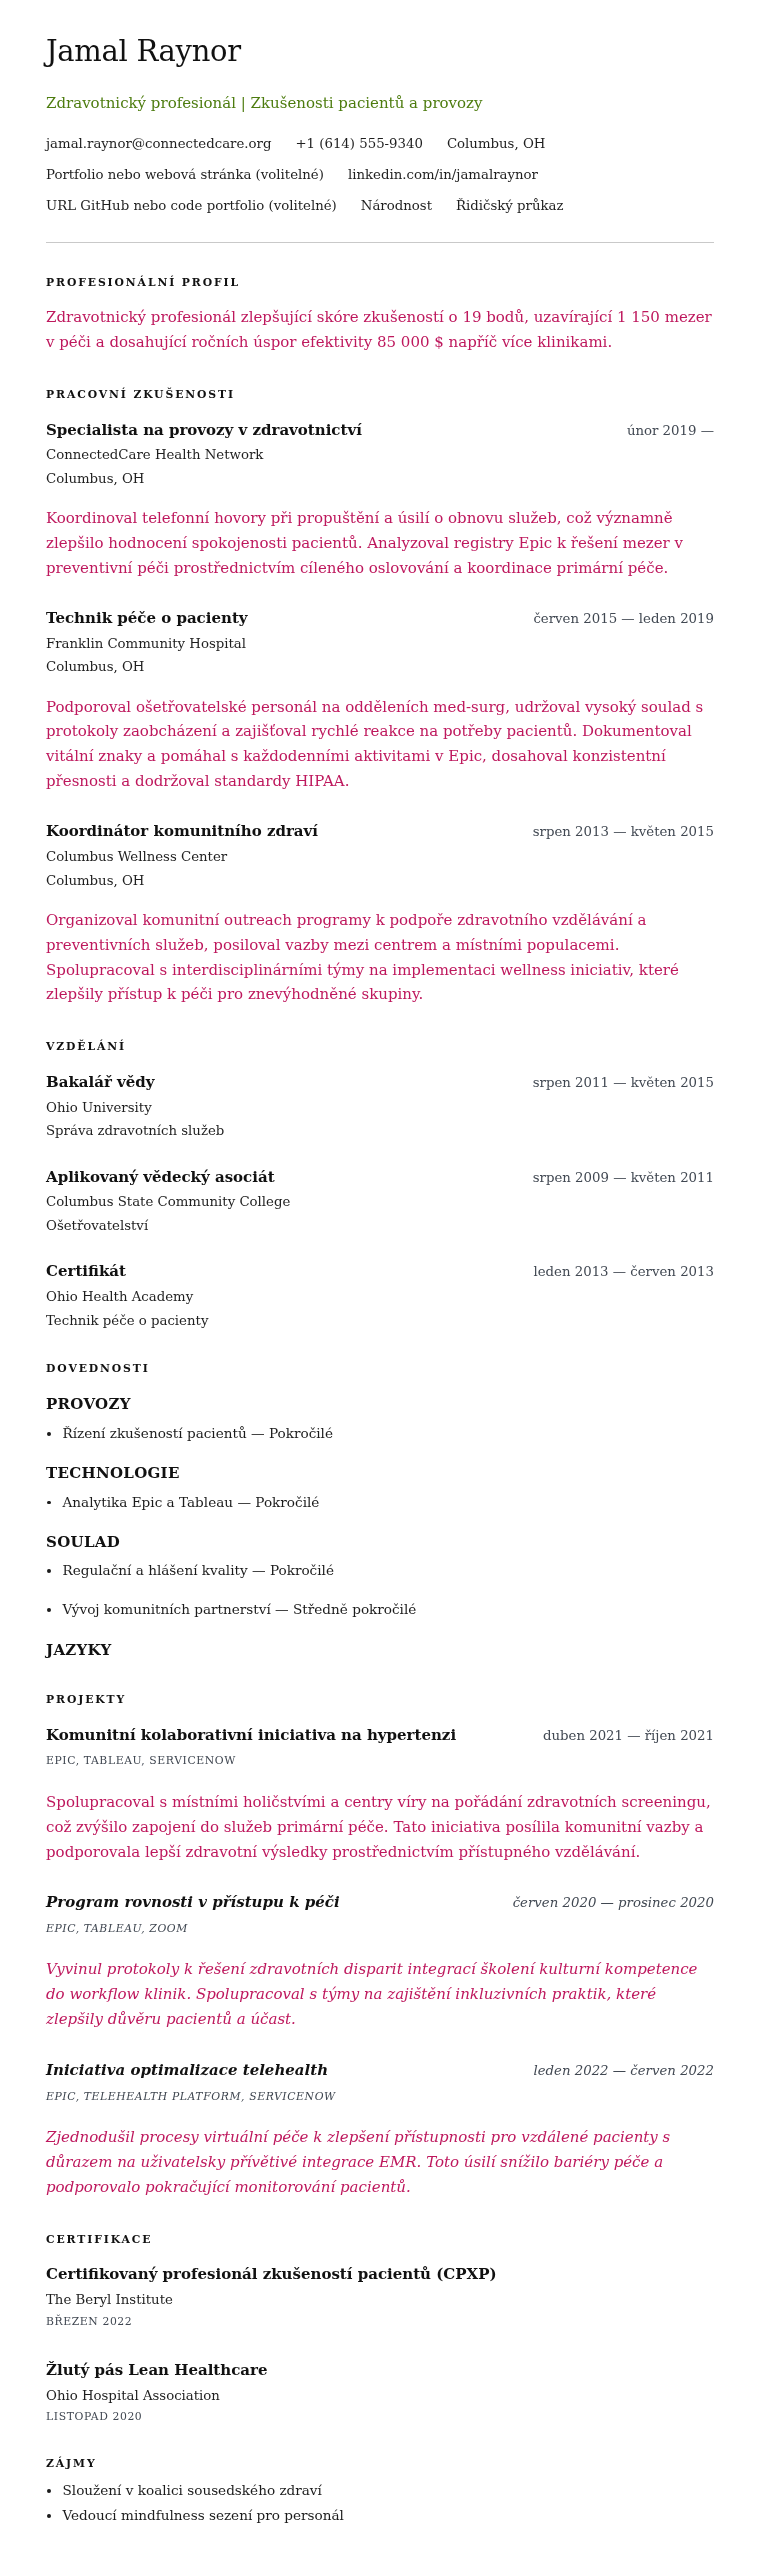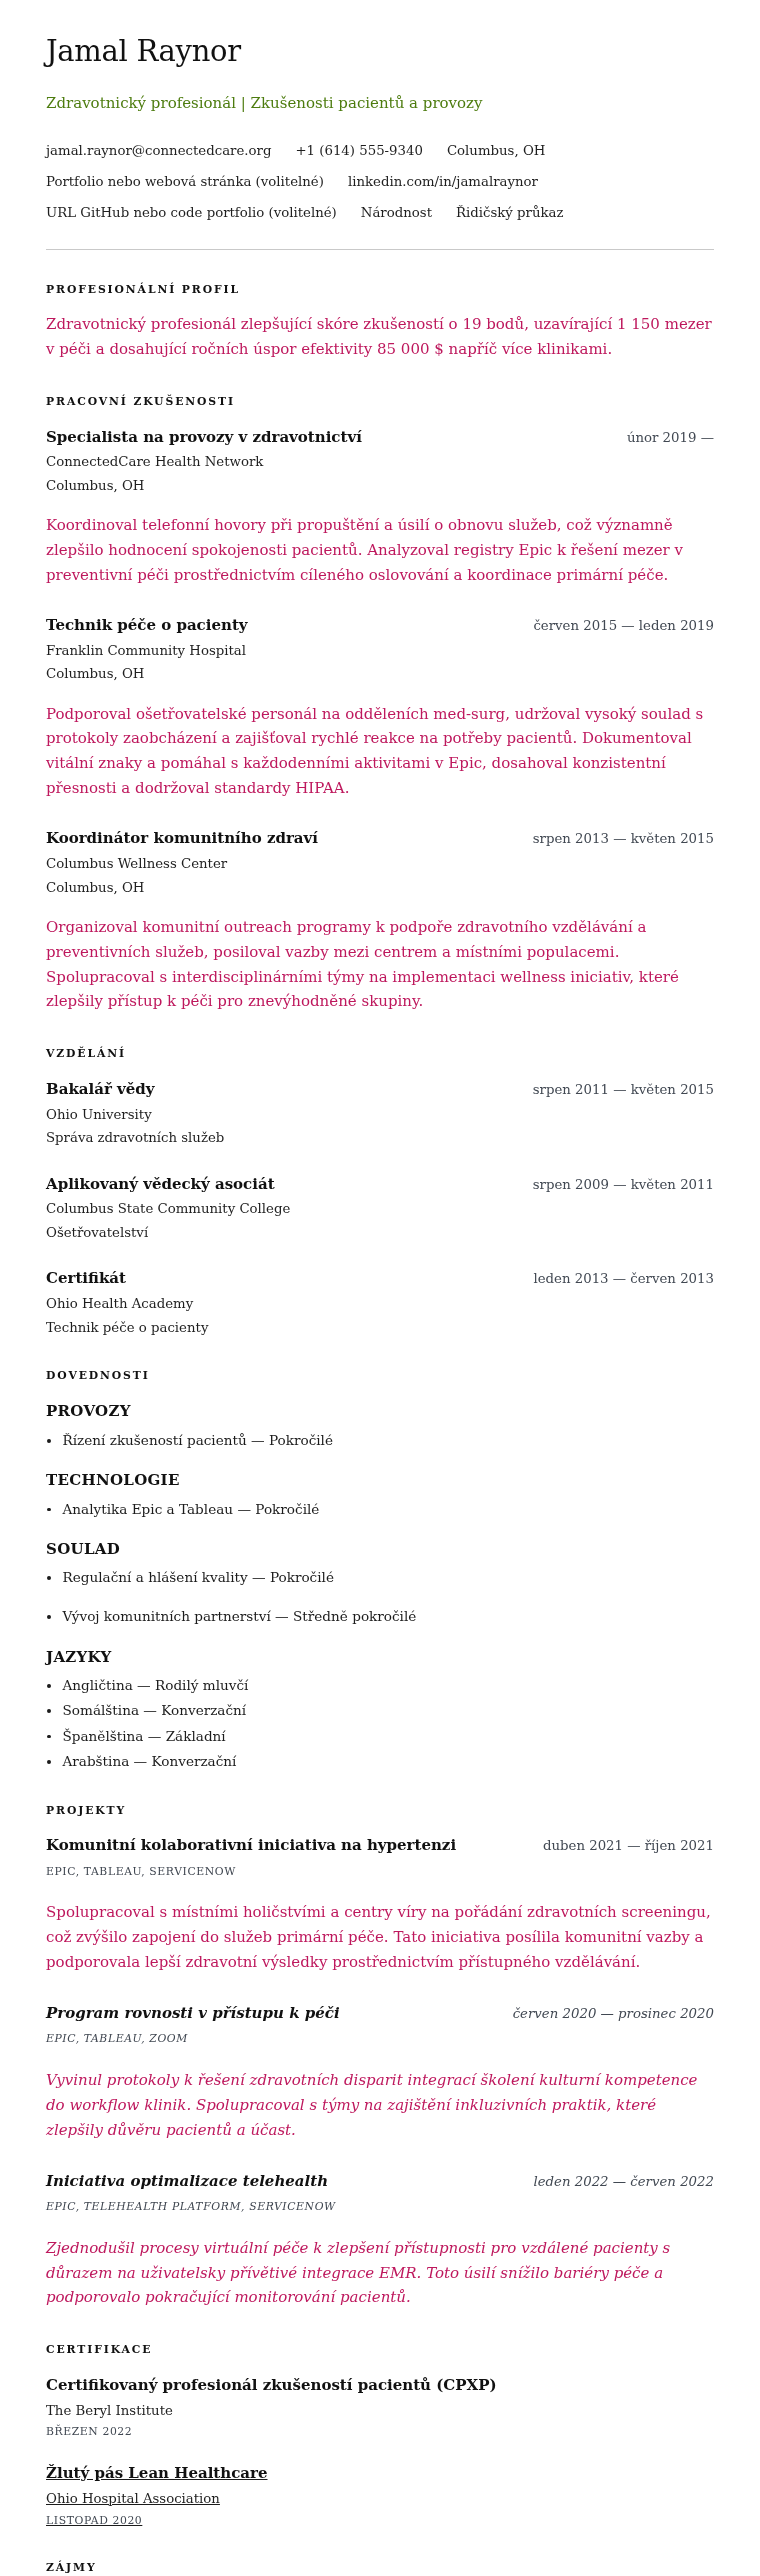--- a/index.html
+++ b/index.html
@@ -25,21 +25,21 @@
   }
   .contact-row {
     display: flex;
     gap: 24px;
     font-size: 13.3px;
     line-height: 1.3;
     margin-top: 14px;
     color: #1f1f1f;
     flex-wrap: nowrap;
   }
-  .contact-row.first { margin-top: 28px; }
+  .contact-row.first { margin-top: 21px; }
   .divider {
     border: none;
     border-top: 1.3px solid #c9c9c9;
     margin-top: 27px;
   }
   .section { margin-top: 33px; }
   .section-title {
     font-size: 10.8px;
     font-weight: bold;
     letter-spacing: 1.9px;
@@ -246,26 +246,20 @@
       </ul>
     </div>
     <div class="group">
       <ul class="bullets">
         <li>Vývoj komunitních partnerství — Středně pokročilé</li>
       </ul>
     </div>
 
     <div class="group">
       <h3 class="group-title">JAZYKY</h3>
-      <ul class="bullets">
-        <li>Angličtina — Rodilý mluvčí</li>
-        <li>Somálština — Konverzační</li>
-        <li>Španělština — Základní</li>
-        <li>Arabština — Konverzační</li>
-      </ul>
     </div>
   </section>
 
   <section class="section">
     <h2 class="section-title">PROJEKTY</h2>
 
     <div class="entry proj-entry">
       <div class="entry-head">
         <span class="entry-title">Komunitní kolaborativní iniciativa na hypertenzi</span>
         <span class="entry-date">duben 2021 — říjen 2021</span>
@@ -295,21 +289,21 @@
 
   <section class="section">
     <h2 class="section-title">CERTIFIKACE</h2>
 
     <div class="entry" style="margin-top:18px;">
       <div class="entry-title">Certifikovaný profesionál zkušeností pacientů (CPXP)</div>
       <div class="entry-sub">The Beryl Institute</div>
       <div class="cert-date">BŘEZEN 2022</div>
     </div>
 
-    <div class="entry" style="margin-top:25px;text-decoration:underline;">
+    <div class="entry" style="margin-top:32px;">
       <div class="entry-title">Žlutý pás Lean Healthcare</div>
       <div class="entry-sub">Ohio Hospital Association</div>
       <div class="cert-date">LISTOPAD 2020</div>
     </div>
   </section>
 
   <section class="section">
     <h2 class="section-title">ZÁJMY</h2>
     <ul class="bullets" style="margin-top:10px;">
       <li>Sloužení v koalici sousedského zdraví</li>

